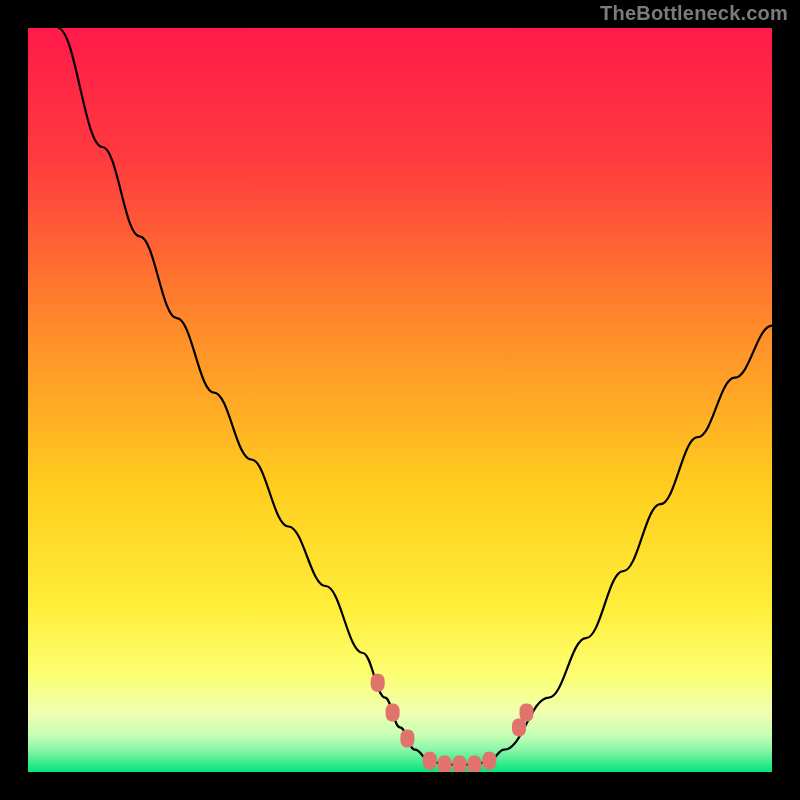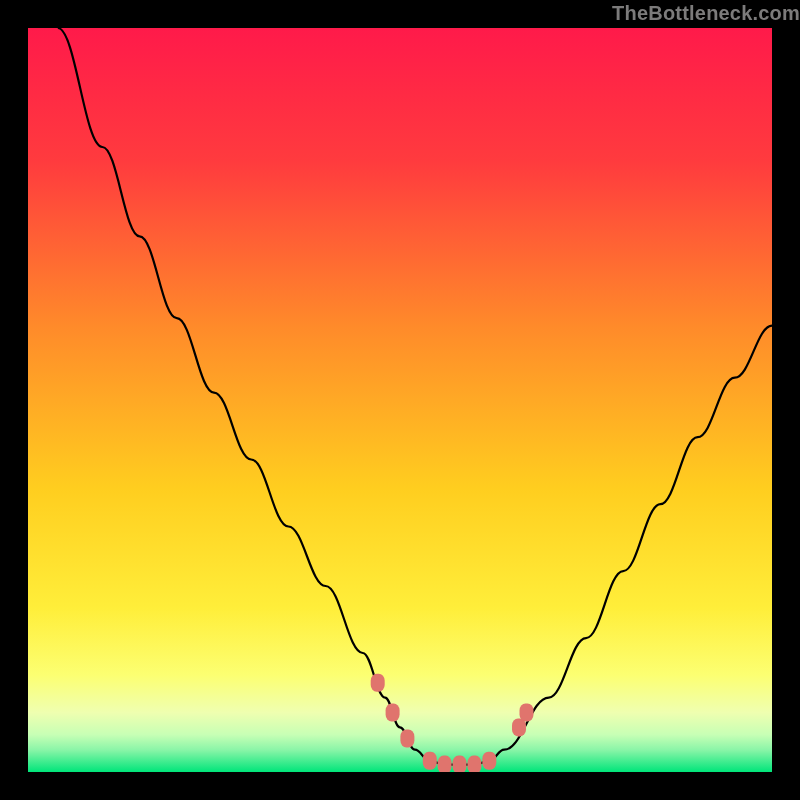--- a/index.html
+++ b/index.html
@@ -14,21 +14,21 @@
   .frame {
     position: absolute;
     top: 0; left: 0;
     width: 800px;
     height: 800px;
     background: #000;
   }
   .watermark {
     position: absolute;
     top: 2px;
-    right: 0;
+    right: 12px;
     color: #7c7b7b;
     font-size: 20px;
     font-weight: 600;
     letter-spacing: 0.2px;
     font-family: Arial, Helvetica, sans-serif;
     z-index: 5;
   }
   .plot {
     position: absolute;
     top: 28px;

